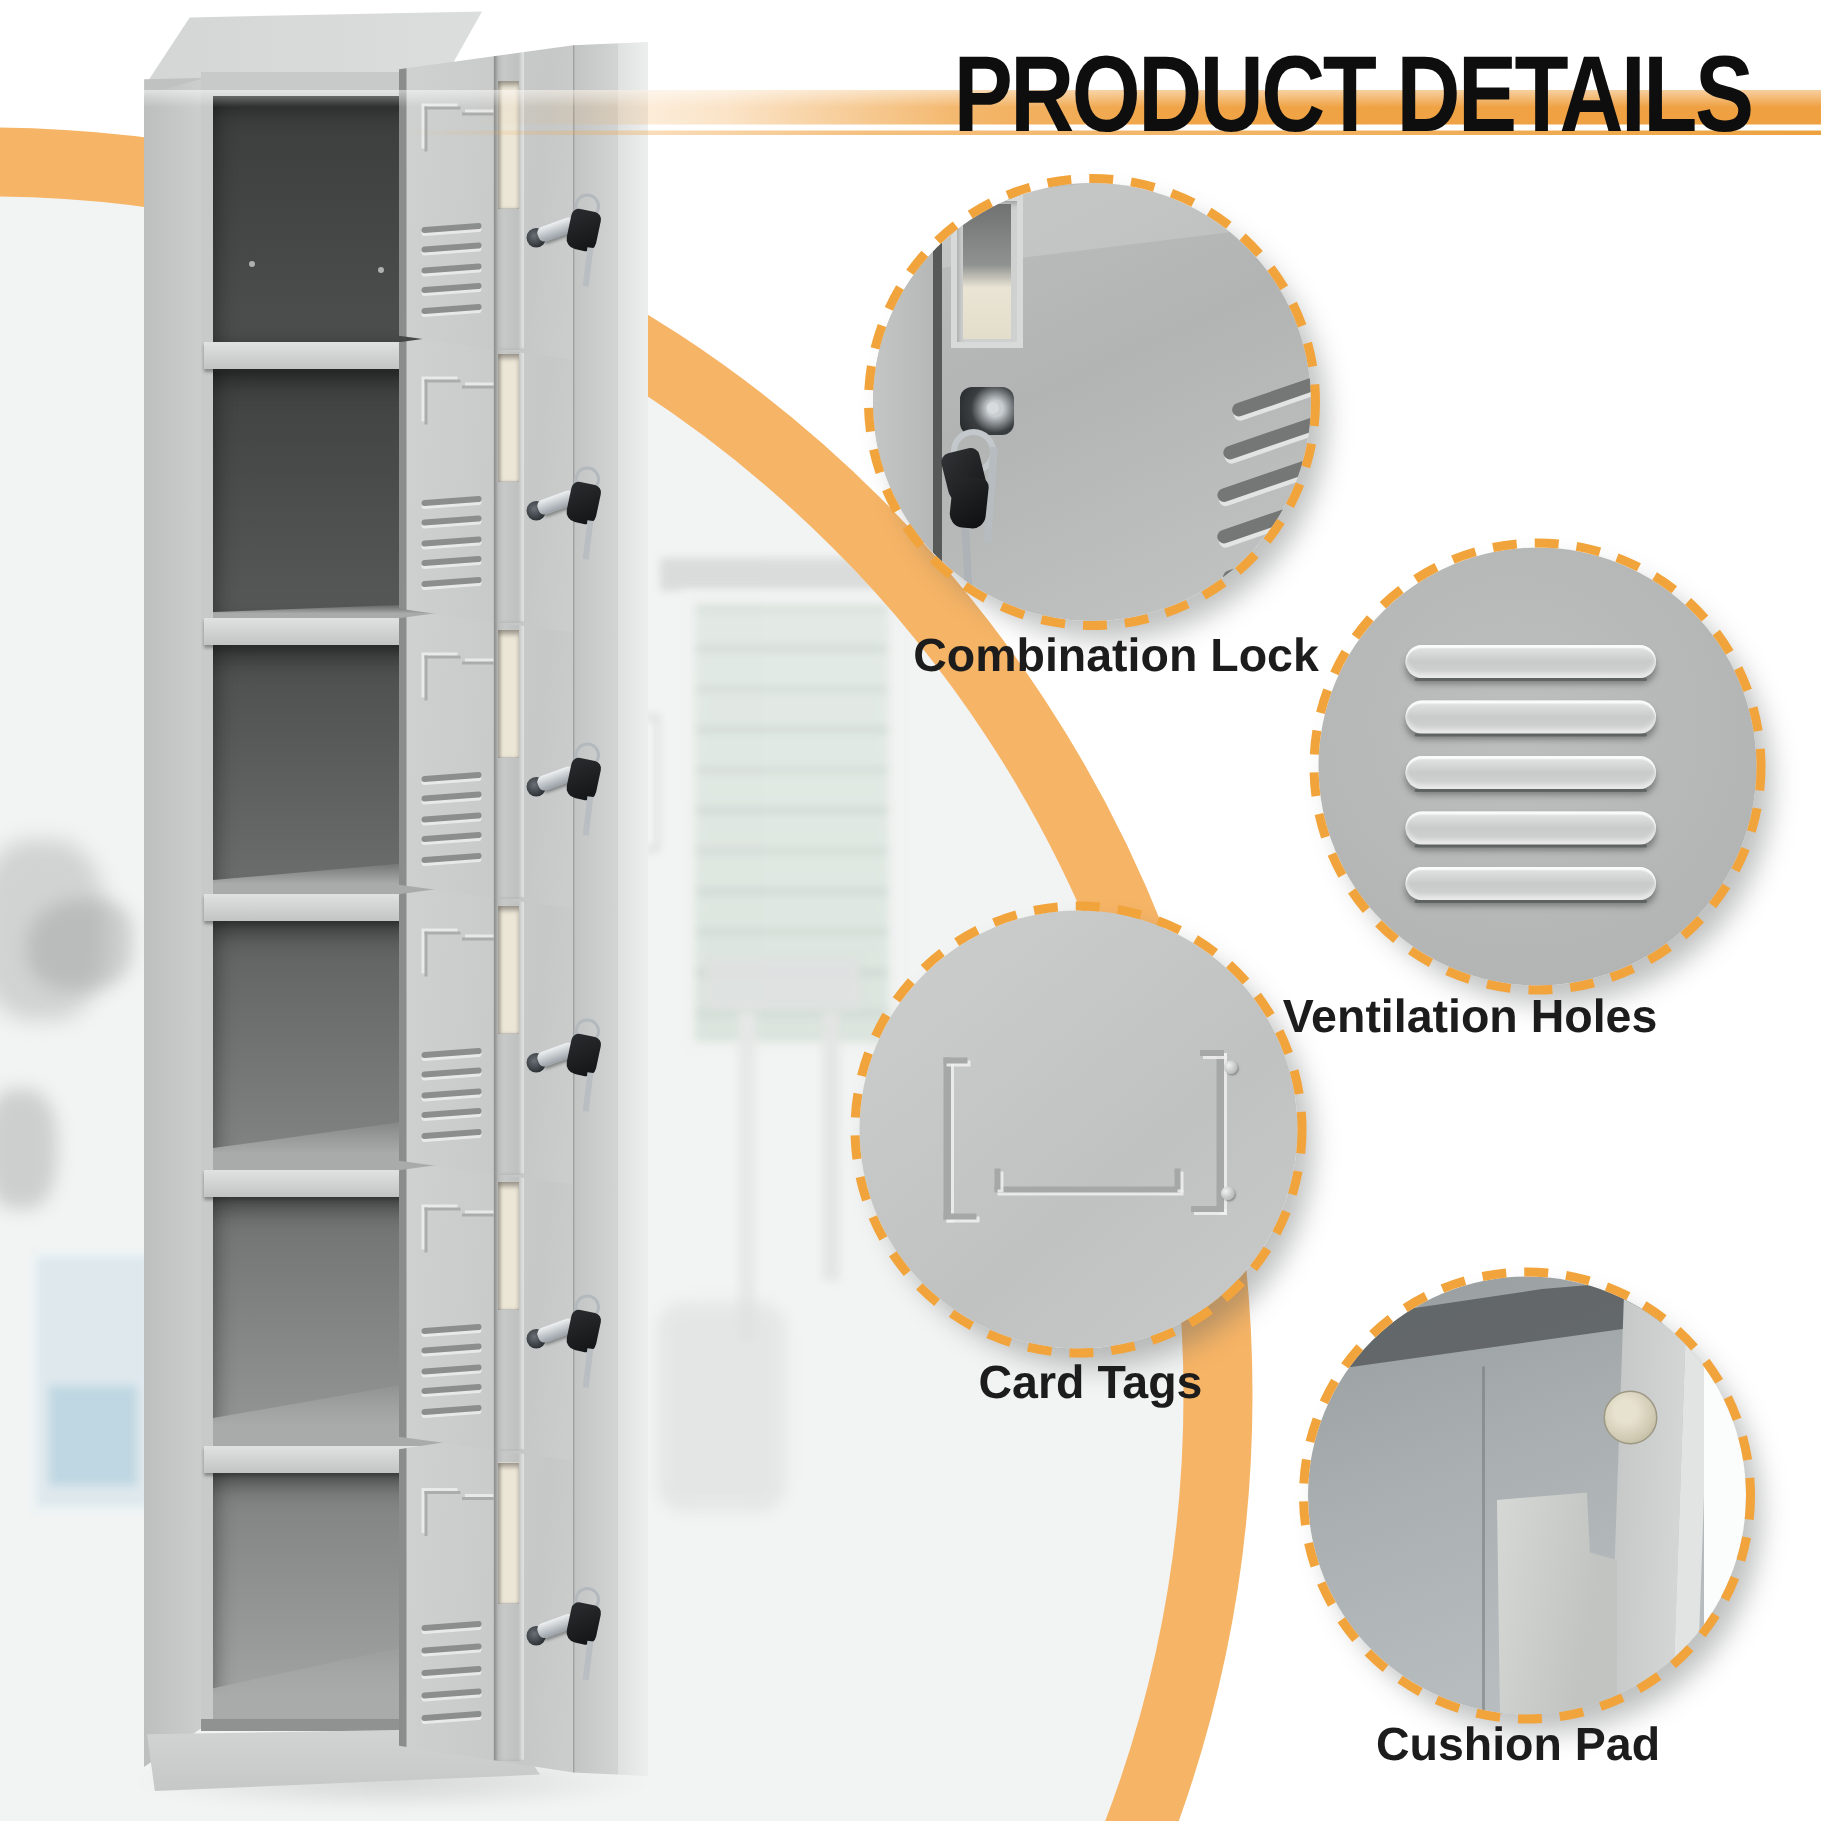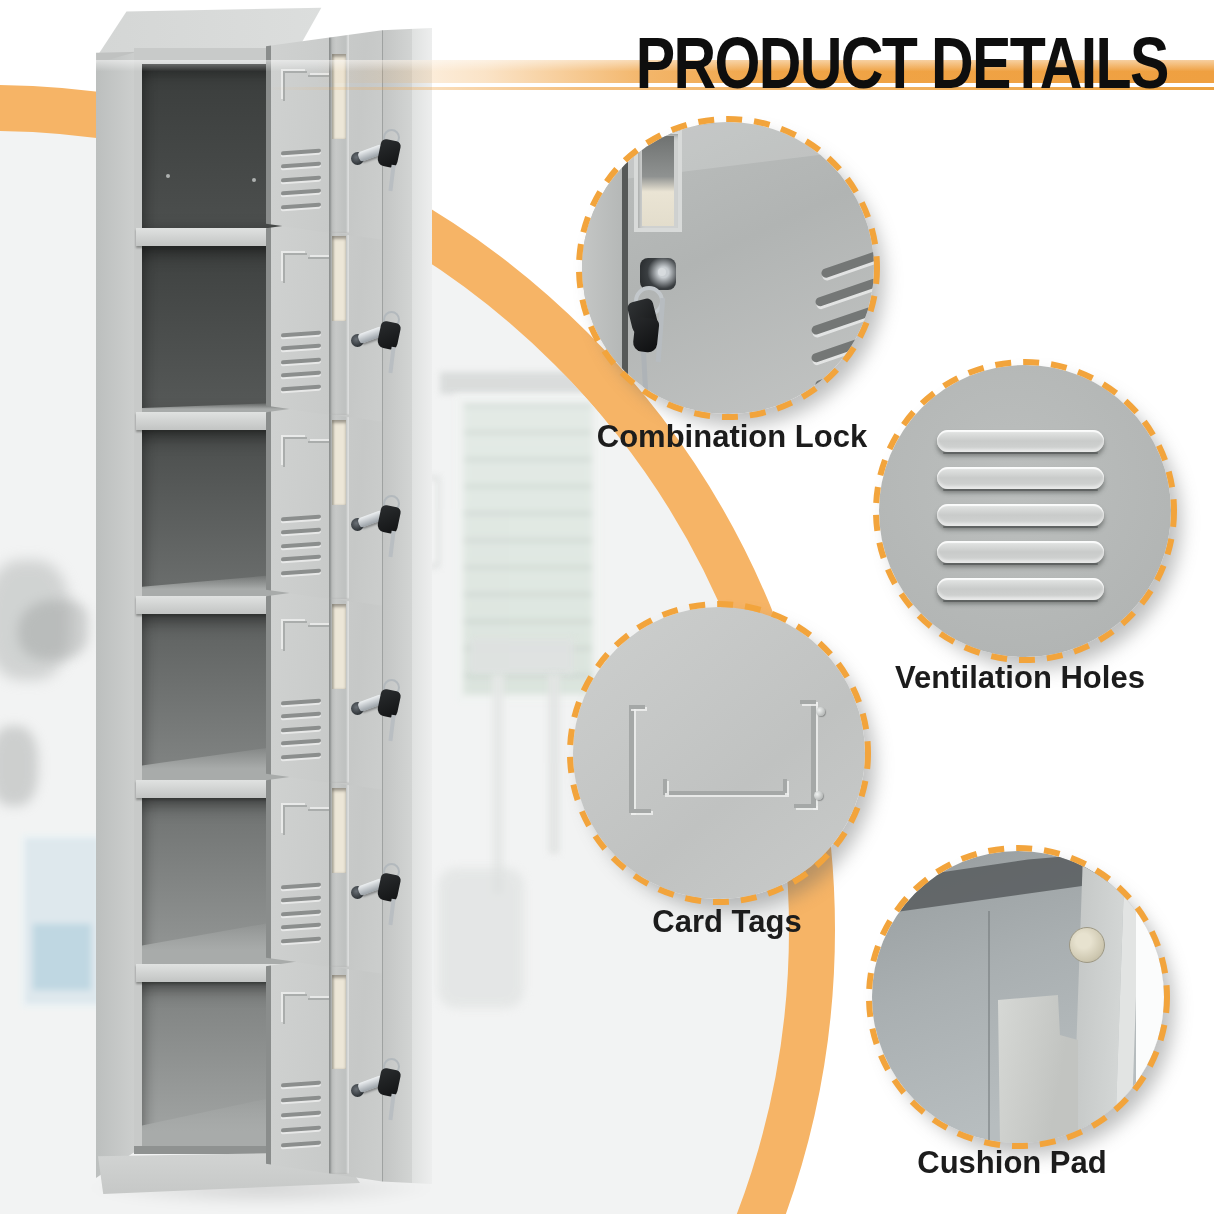--- a/index.html
+++ b/index.html
@@ -407,35 +407,35 @@
       <div class="co0-khead2"></div>
       <div class="co0-vent" style="left:238px;top:138px;width:62px;"></div>
       <div class="co0-vent" style="left:232px;top:166px;width:66px;"></div>
       <div class="co0-vent" style="left:228px;top:194px;width:68px;"></div>
       <div class="co0-vent" style="left:228px;top:222px;width:66px;"></div>
       <div class="co0-vent" style="left:232px;top:250px;width:60px;"></div>
     </div>
     <svg class="co-ring" style="left:572px;top:112px;" viewBox="0 0 312 312">
       <circle cx="156" cy="156" r="149" fill="none" stroke="var(--accent)" stroke-width="6" stroke-dasharray="16 12"></circle>
     </svg>
-    <div class="co-label abs" style="left:552px;top:419px;">Combination Lock</div>
+    <div class="co-label abs" style="left:564px;top:419px;">Combination Lock</div>
   </div>
 
   <div class="callout">
     <div class="co-photo abs" id="co1-photo" style="left:879px;top:365px;">
       <div class="slat" style="top:65px;"></div>
       <div class="slat" style="top:102px;"></div>
       <div class="slat" style="top:139px;"></div>
       <div class="slat" style="top:176px;"></div>
       <div class="slat" style="top:213px;"></div>
     </div>
     <svg class="co-ring" style="left:869px;top:355px;" viewBox="0 0 312 312">
       <circle cx="156" cy="156" r="149" fill="none" stroke="var(--accent)" stroke-width="6" stroke-dasharray="16 12"></circle>
     </svg>
-    <div class="co-label abs" style="left:840px;top:660px;">Ventilation Holes</div>
+    <div class="co-label abs" style="left:800px;top:660px;">Ventilation Holes</div>
   </div>
 
   <div class="callout">
     <div class="co-photo abs" id="co2-photo" style="left:573px;top:607px;">
 
       <div class="ct-line" style="left:56px;top:98px;width:5px;height:108px;"></div>
       <div class="ct-line" style="left:56px;top:98px;width:16px;height:4px;"></div>
       <div class="ct-line" style="left:56px;top:202px;width:22px;height:4px;"></div>
 
       <div class="ct-line" style="left:238px;top:93px;width:5px;height:108px;"></div>

